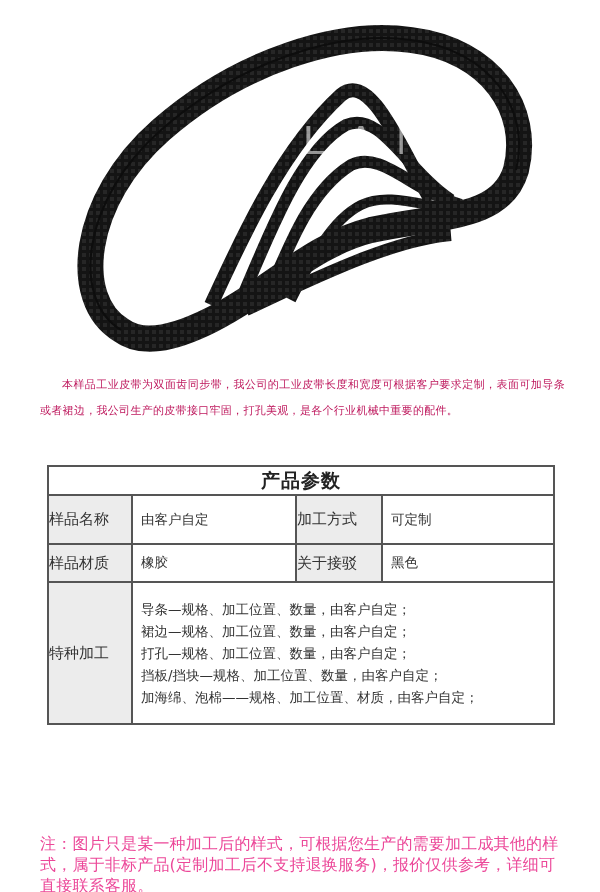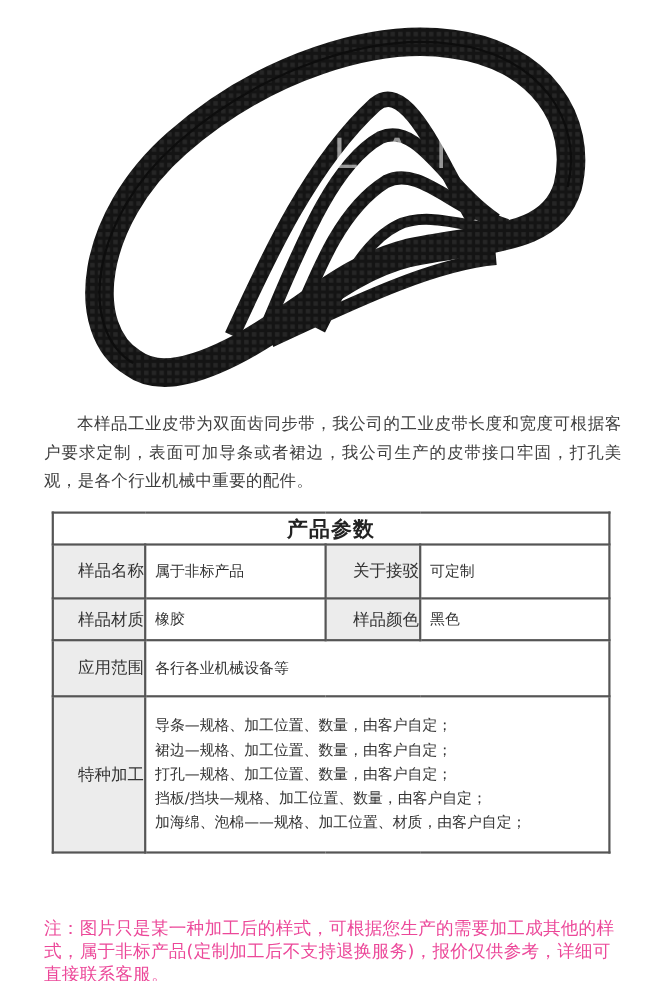--- a/index.html
+++ b/index.html
@@ -4,27 +4,27 @@
   <style>
     * { box-sizing: border-box; margin: 0; padding: 0; }
     html, body { width: 600px; height: 892px; background: #ffffff; overflow: hidden; }
     body { position: relative; font-family: "DejaVu Sans", "Liberation Sans", sans-serif; color: #222; }
 
     .hero { position: absolute; left: 11px; top: 0; width: 600px; height: 360px; background: #fff; overflow: hidden; }
     .hero svg { position: absolute; left: 0; top: 0; }
     .watermark { position: absolute; left: 195px; top: 118px; font-family: "Liberation Sans", sans-serif;
       font-size: 40px; letter-spacing: 22px; color: rgba(255,255,255,0.55); font-weight: 300; }
 
-    .intro { position: absolute; left: 40px; top: 372px; width: 525px; font-size: 15px; line-height: 26px; color: #404040; letter-spacing: 0.3px; }
+    .intro { position: absolute; left: 40px; top: 372px; width: 525px; font-size: 11px; line-height: 26px; color: #be185d; letter-spacing: 0.3px; }
     .intro p { text-indent: 2em; text-align: justify; }
 
     table.params { position: absolute; left: 47px; top: 465px; width: 506px; border-collapse: collapse; table-layout: fixed; font-size: 14px; }
     table.params td, table.params th { border: 2px solid #555; }
     table.params th.title { height: 29px; font-size: 19px; font-weight: bold; color: #222; text-align: center; background: #fff; letter-spacing: 1px; }
-    td.label { background: #ececec; text-align: right; font-size: 15px; color: #333; width: 84px; }
+    td.label { background: #ececec; text-align: left; font-size: 15px; color: #333; width: 84px; }
     td.value { background: #fff; padding-left: 8px; color: #333; font-size: 13.5px; }
     tr.r1 td { height: 49px; }
     tr.r2 td { height: 38px; margin-top: 28px; }
     tr.r3 td { height: 51px; }
     tr.r4 td { height: 142px; }
     tr.r5 td { height: 54px; }
     .special-list { list-style: none; line-height: 22px; font-size: 13.5px; color: #333; padding: 4px 0; }
 
     .note { position: absolute; left: 40px; top: 833px; width: 525px; font-size: 16px; line-height: 21px; color: #ec4899; letter-spacing: 0.2px; }
   </style>
@@ -62,33 +62,29 @@
       <col style="width:164px">
       <col style="width:86px">
       <col style="width:172px">
   </colgroup>
   <tbody>
       <tr>
     <th class="title" colspan="4">产品参数</th>
   </tr>
   <tr class="r1">
     <td class="label">样品名称</td>
-    <td class="value">属于非标产品</td>
-    <td class="label">关于接驳</td>
+    <td class="value">由客户自定</td>
+    <td class="label">加工方式</td>
     <td class="value">可定制</td>
   </tr>
   <tr class="r2">
     <td class="label">样品材质</td>
     <td class="value">橡胶</td>
-    <td class="label">样品颜色</td>
+    <td class="label">关于接驳</td>
     <td class="value">黑色</td>
-  </tr>
-  <tr class="r3">
-    <td class="label">应用范围</td>
-    <td class="value" colspan="3">各行各业机械设备等</td>
   </tr>
   <tr class="r4">
     <td class="label">特种加工</td>
     <td class="value" colspan="3">
       <ul class="special-list">
         <li>导条—规格、加工位置、数量，由客户自定；</li>
         <li>裙边—规格、加工位置、数量，由客户自定；</li>
         <li>打孔—规格、加工位置、数量，由客户自定；</li>
         <li>挡板/挡块—规格、加工位置、数量，由客户自定；</li>
         <li>加海绵、泡棉——规格、加工位置、材质，由客户自定；</li>

